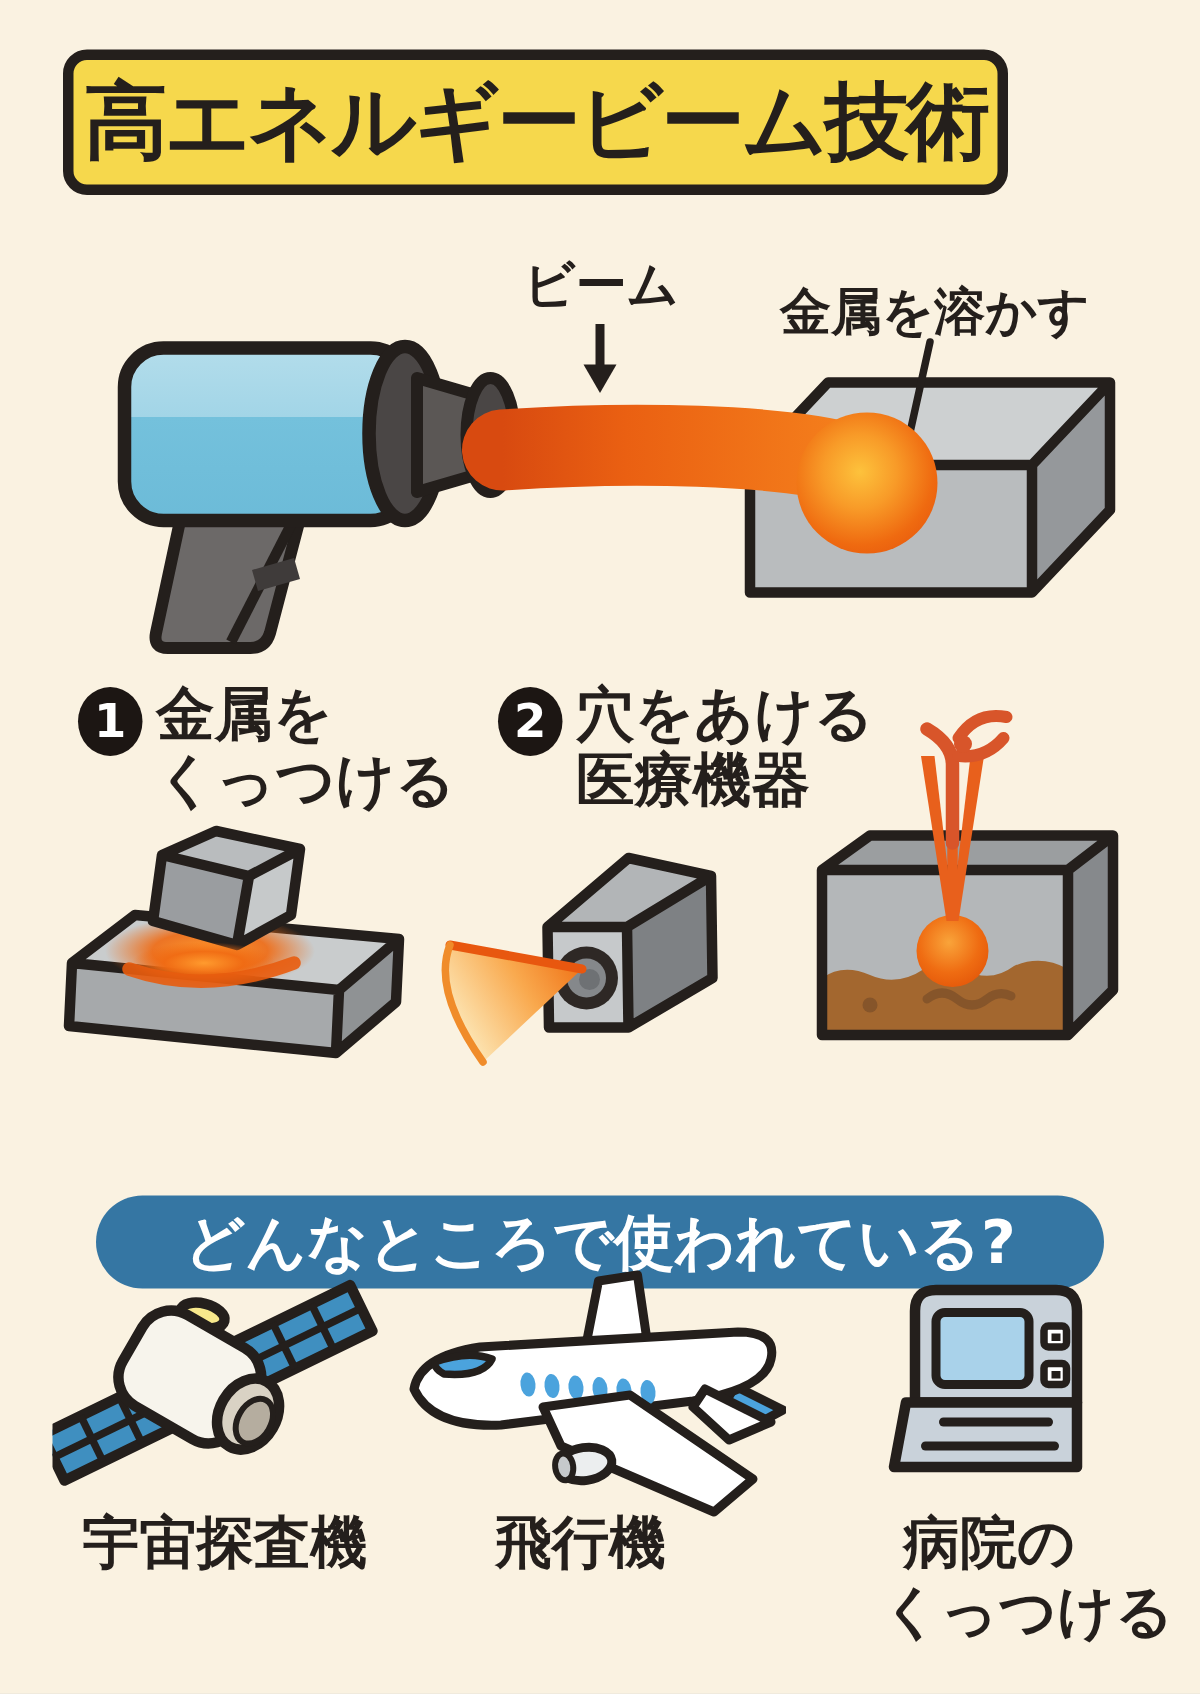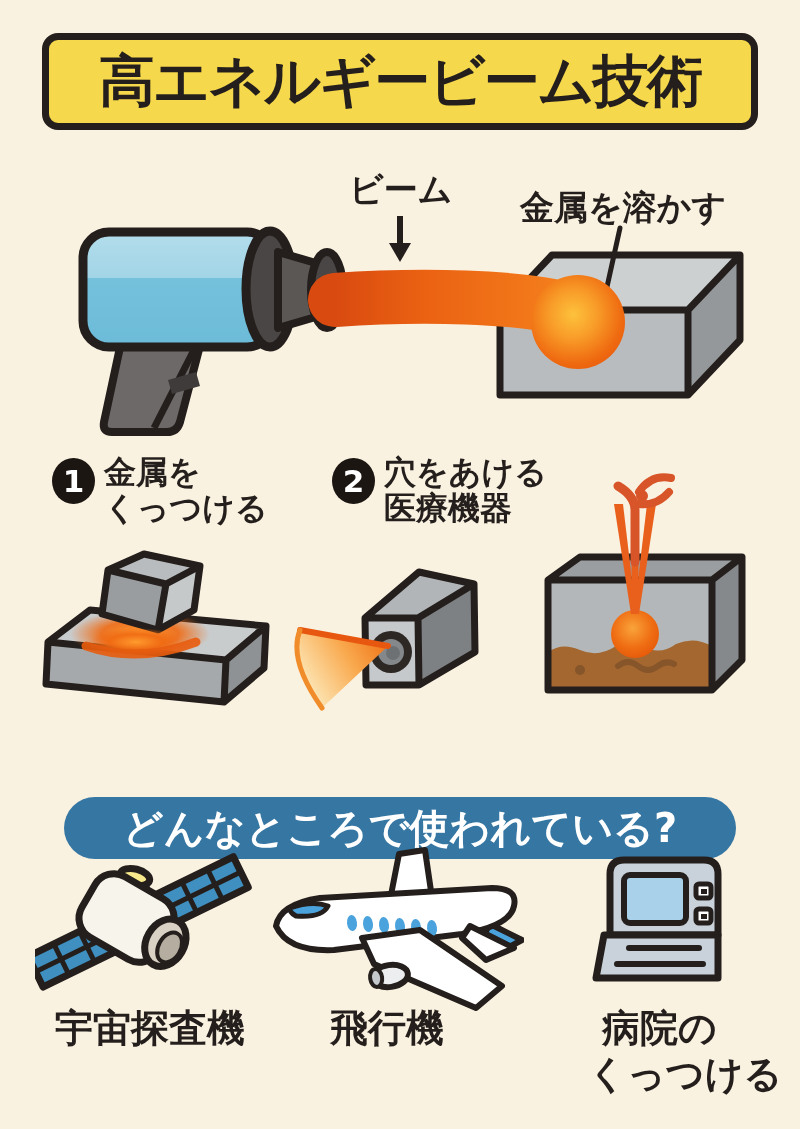--- a/index.html
+++ b/index.html
@@ -4,37 +4,37 @@
 <style>
   html,body { margin:0; padding:0; background:#e8e4da; }
   .poster {
     position:relative; width:800px; height:1129px; margin:0 auto;
     background:#faf2e1; overflow:hidden;
     font-family:"DejaVu Sans","Liberation Sans",sans-serif;
     color:#241f1c;
   }
   .abs { position:absolute; }
   .title-box {
-    left:42px; top:33px; width:716px; height:97px;
+    left:42px; top:33px; width:630px; height:97px;
     background:#f6d84c; border:7px solid #241f1c; border-radius:16px;
     box-sizing:border-box; display:flex; align-items:center; justify-content:center;
   }
   .title-text { font-size:56px; font-weight:700; letter-spacing:-2px; white-space:nowrap; }
   .diagram-label { font-size:34px; font-weight:700; white-space:nowrap; }
   .beam-label { left:349px; top:167px; }
   .melt-label { left:520px; top:185px; }
   .step { top:455px; display:flex; align-items:flex-start; }
   .step-1 { left:52px; }
   .step-2 { left:332px; }
   .badge {
     width:43px; height:46px; background:#1c1613; border-radius:50%;
     color:#ffffff; display:flex; align-items:center; justify-content:center;
     font-size:31px; font-weight:700; flex:0 0 auto; margin-top:3px;
   }
-  .step-lines { margin-left:9px; font-size:32px; font-weight:700; line-height:1.12; white-space:nowrap;font-family:Liberation Serif, serif; }
+  .step-lines { margin-left:9px; font-size:39px; font-weight:700; line-height:1.12; white-space:nowrap;font-family:Liberation Serif, serif; }
   .banner {
     left:64px; top:757px; width:672px; height:62px;
     background:#3576a3; border-radius:32px;
     display:flex; align-items:center; justify-content:center;margin-top:40px;
   }
   .banner-text { color:#ffffff; font-size:40px; font-weight:700; white-space:nowrap; }
   .use-label { font-size:38px; font-weight:700; line-height:1.2; white-space:nowrap; }
   .use-1 { left:55px; top:1006px; }
   .use-2 { left:330px; top:1006px; }
   .use-3 { left:588px; top:1006px; }

